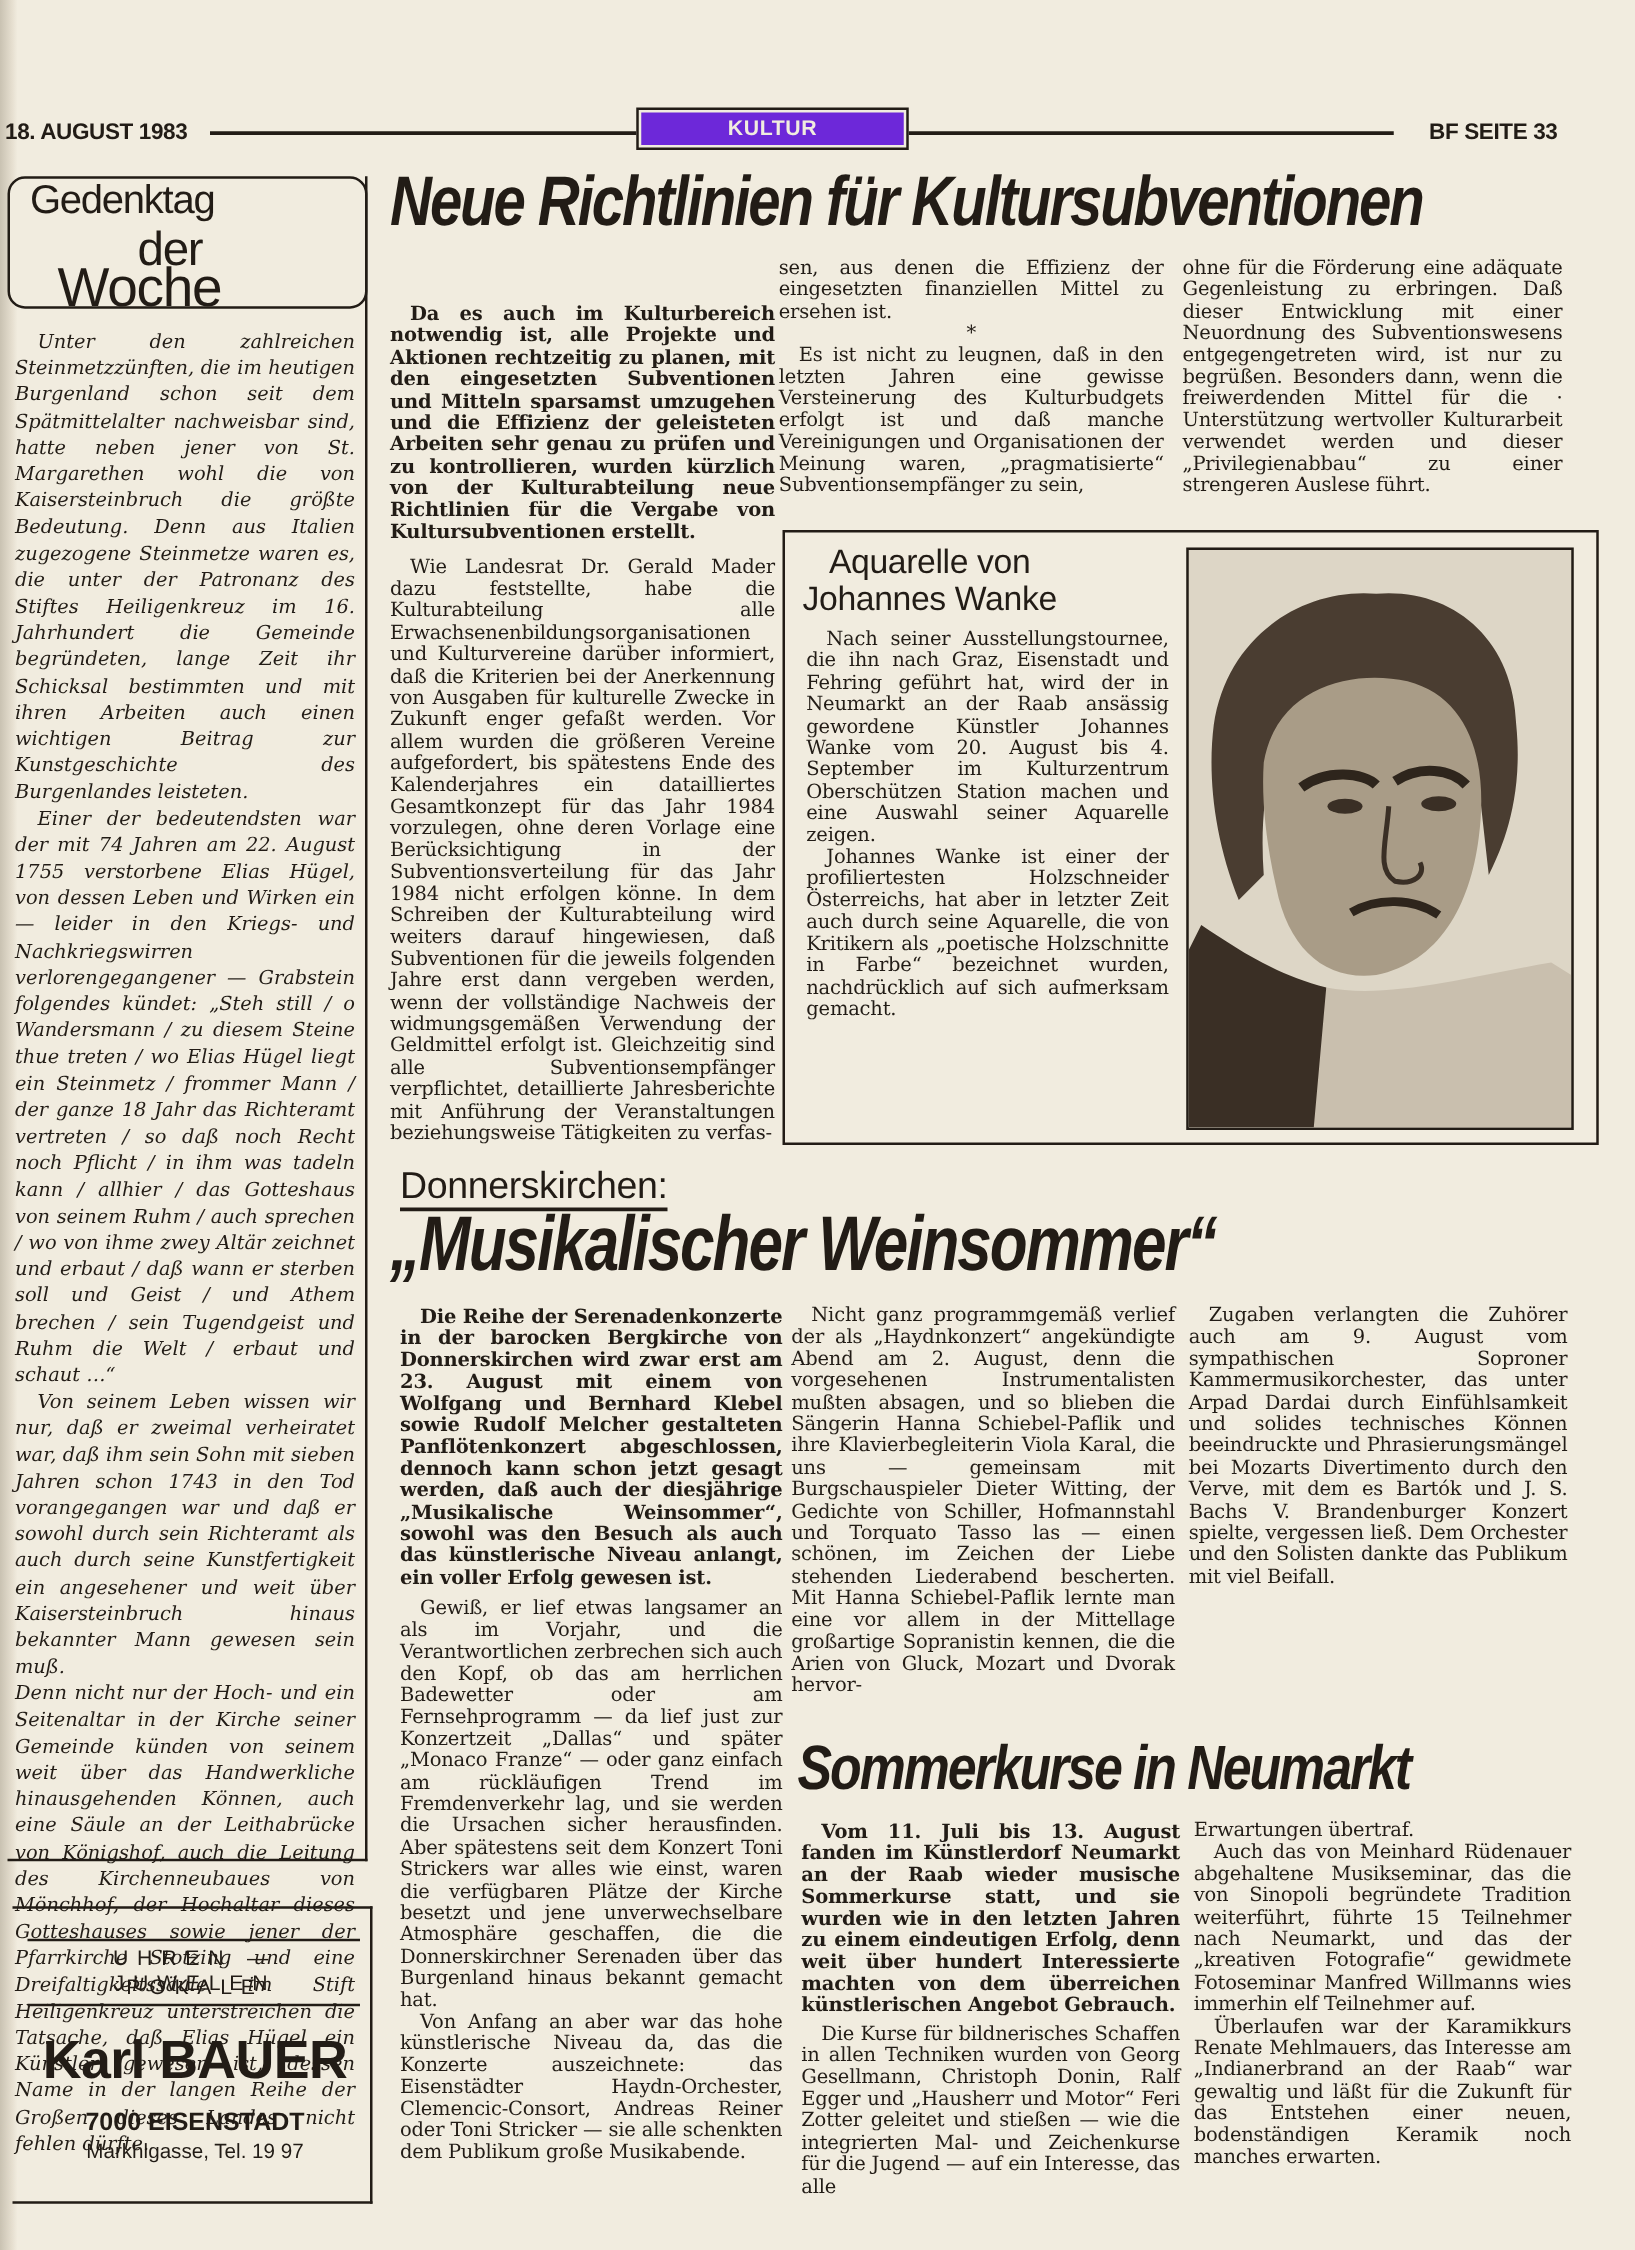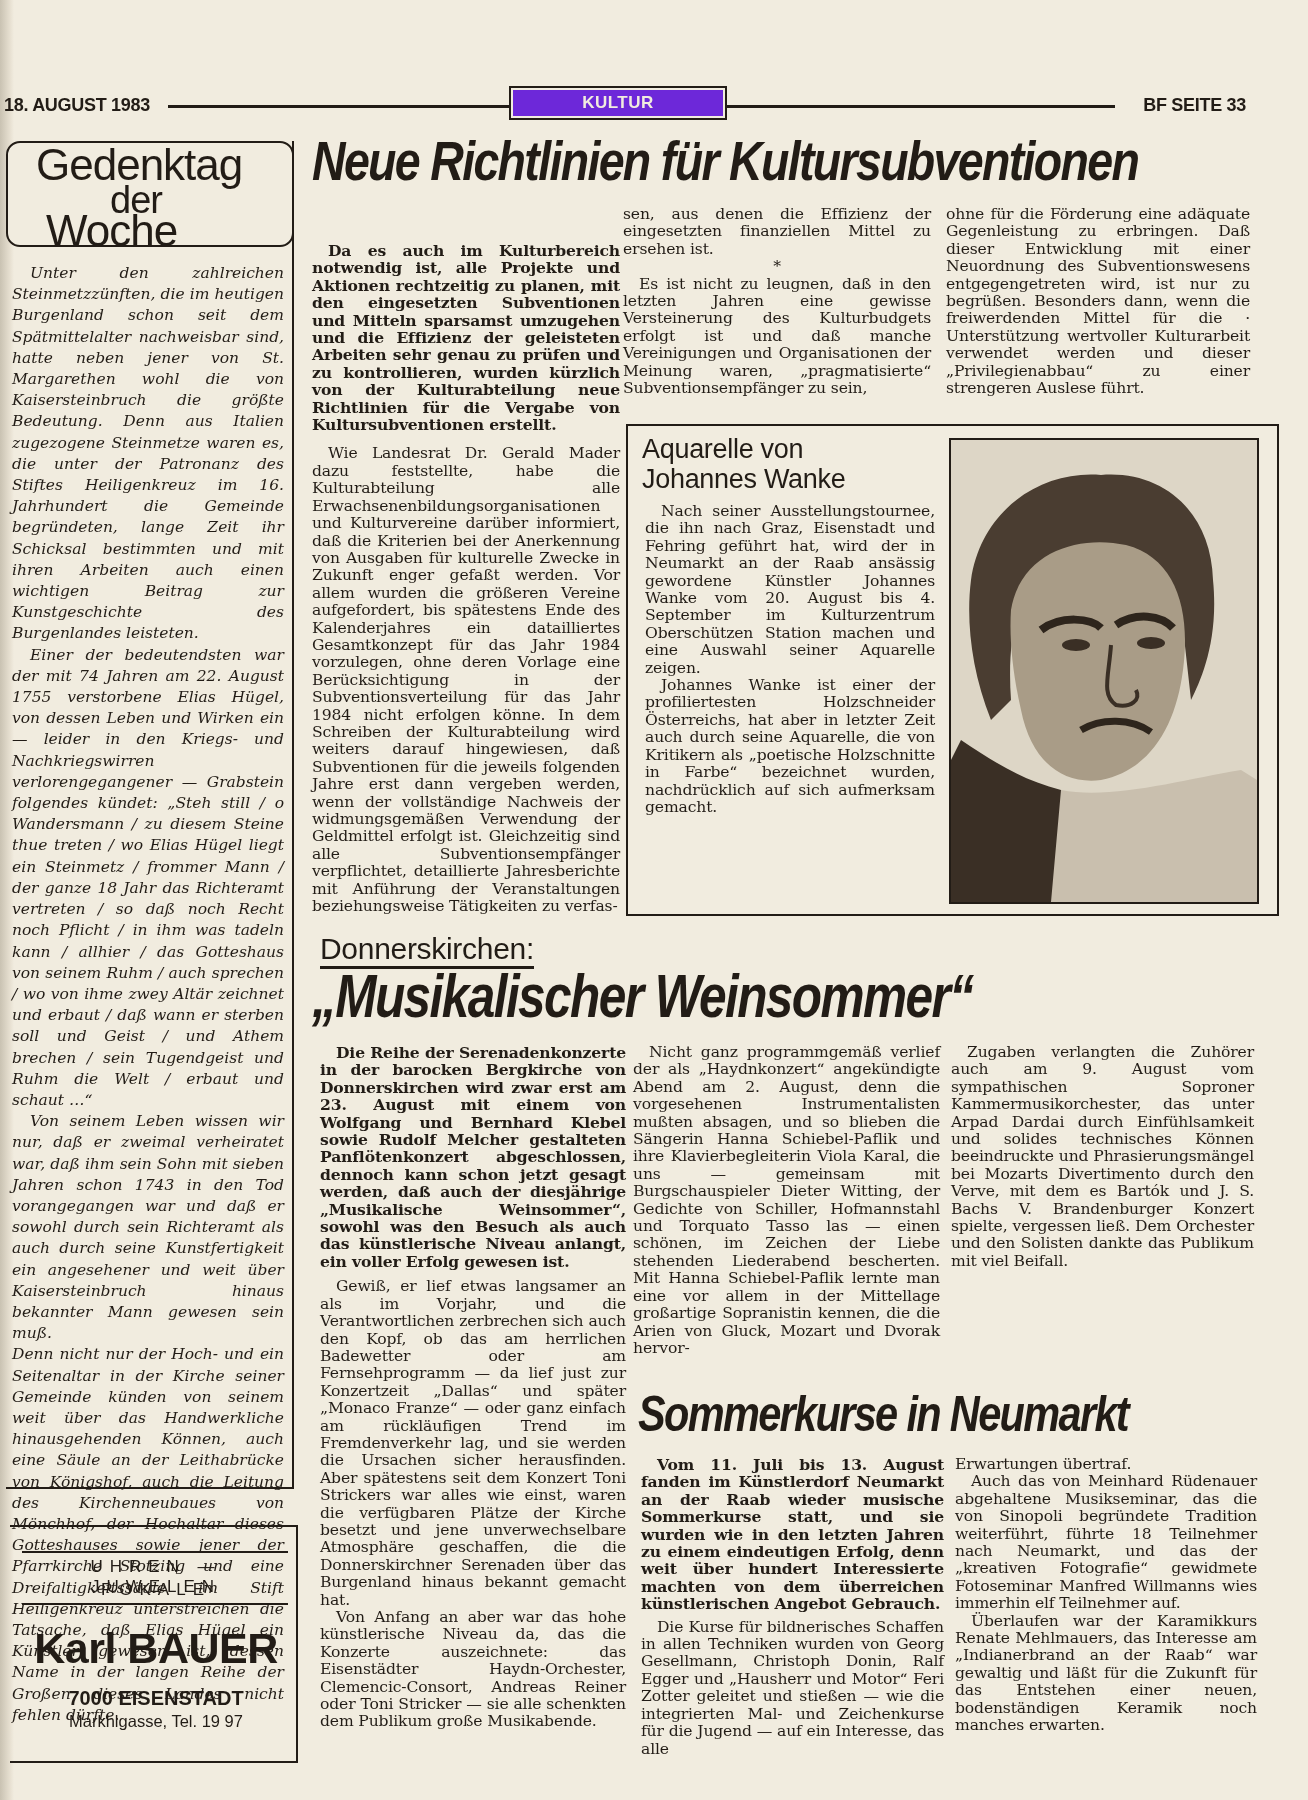--- a/index.html
+++ b/index.html
@@ -46,21 +46,21 @@
     border-right: 2px solid #221c16; border-bottom: 2px solid #221c16;
     box-sizing: border-box;
   }
   .gk-titlebox {
     left: 6px; top: 141px; width: 288px; height: 106px;
     border: 2px solid #221c16; border-radius: 14px; box-sizing: border-box; background: #f1ecdf;
   }
   .gk-title {
     font-family: "Liberation Sans", sans-serif; font-weight: 400; line-height: 0.95;
   }
-  .gk-t1 { left: 36px; top: 144px; font-size: 44px; letter-spacing: -1px; }
+  .gk-t1 { left: 24px; top: 144px; font-size: 32px; letter-spacing: -1px; }
   .gk-t2 { left: 110px; top: 182px; font-size: 38px; letter-spacing: -1px; }
   .gk-t3 { left: 46px; top: 210px; font-size: 44px; letter-spacing: -1px; }
   .gk-text {
     left: 12px; top: 263px; width: 272px;
     font: italic 15.5px/21.2px "DejaVu Serif", serif;
     text-align: justify; hyphens: manual;
   }
   .gk-text p { margin: 0; text-indent: 18px; }
   .gk-text p.noind { text-indent: 0; }
   
@@ -86,21 +86,21 @@
   .col .bold { font-weight: 700; }
   .col .star { text-align: center; text-indent: 0; }
   .c1a { left: 312px; top: 206px; width: 308px; margin-top: 36px; }
   .c2a { left: 623px; top: 206px; width: 308px; }
   .c3a { left: 946px; top: 206px; width: 304px; }
   
   .aq-box {
     left: 626px; top: 424px; width: 653px; height: 492px;
     border: 2px solid #221c16; box-sizing: border-box;
   }
-  .aq-title { left: 642px; top: 434px; font: 400 27px/30px "Liberation Sans", sans-serif; letter-spacing: -0.3px; }
+  .aq-title { left: 642px; top: 434px; font: 400 27px/30px "Liberation Sans", sans-serif; letter-spacing: -0.3px; text-align: center; }
   .aq-text { left: 645px; top: 503px; width: 290px; }
   .aq-img {
     left: 949px; top: 438px; width: 310px; height: 466px;
     border: 2px solid #221c16; box-sizing: border-box; background: #ddd6c6; overflow: hidden;
   }
   
   .m1 { left: 320px; top: 1044px; width: 306px; }
   .m2 { left: 633px; top: 1044px; width: 307px; }
   .m3 { left: 951px; top: 1044px; width: 303px; }
   .s1 { left: 641px; top: 1456px; width: 303px; }
@@ -197,15 +197,15 @@
 </div>
 
 <div class="abs headline h-sommer">Sommerkurse in Neumarkt</div>
 <div class="abs col s1">
   <p class="bold">Vom 11. Juli bis 13. August fanden im Künstlerdorf Neumarkt an der Raab wieder musische Sommerkurse statt, und sie wurden wie in den letzten Jahren zu einem eindeutigen Erfolg, denn weit über hundert Interessierte machten von dem überreichen künstlerischen Angebot Gebrauch.</p>
   <div style="height:6px"></div>
   <p>Die Kurse für bildnerisches Schaffen in allen Techniken wurden von Georg Gesellmann, Christoph Donin, Ralf Egger und „Hausherr und Motor“ Feri Zotter geleitet und stießen — wie die integrierten Mal- und Zeichenkurse für die Jugend — auf ein Interesse, das alle</p>
 </div>
 <div class="abs col s2">
   <p class="noind">Erwartungen übertraf.</p>
-  <p>Auch das von Meinhard Rüdenauer abgehaltene Musikseminar, das die von Sinopoli begründete Tradition weiterführt, führte 18 Teilnehmer nach Neumarkt, und das der „kreativen Fotografie“ gewidmete Fotoseminar Manfred Willmanns wies immerhin elf Teilnehmer auf.</p>
+  <p>Auch das von Meinhard Rüdenauer abgehaltene Musikseminar, das die von Sinopoli begründete Tradition weiterführt, führte 15 Teilnehmer nach Neumarkt, und das der „kreativen Fotografie“ gewidmete Fotoseminar Manfred Willmanns wies immerhin elf Teilnehmer auf.</p>
   <p>Überlaufen war der Karamikkurs Renate Mehlmauers, das Interesse am „Indianerbrand an der Raab“ war gewaltig und läßt für die Zukunft für das Entstehen einer neuen, bodenständigen Keramik noch manches erwarten.</p>
 </div>
 
 </body></html>

